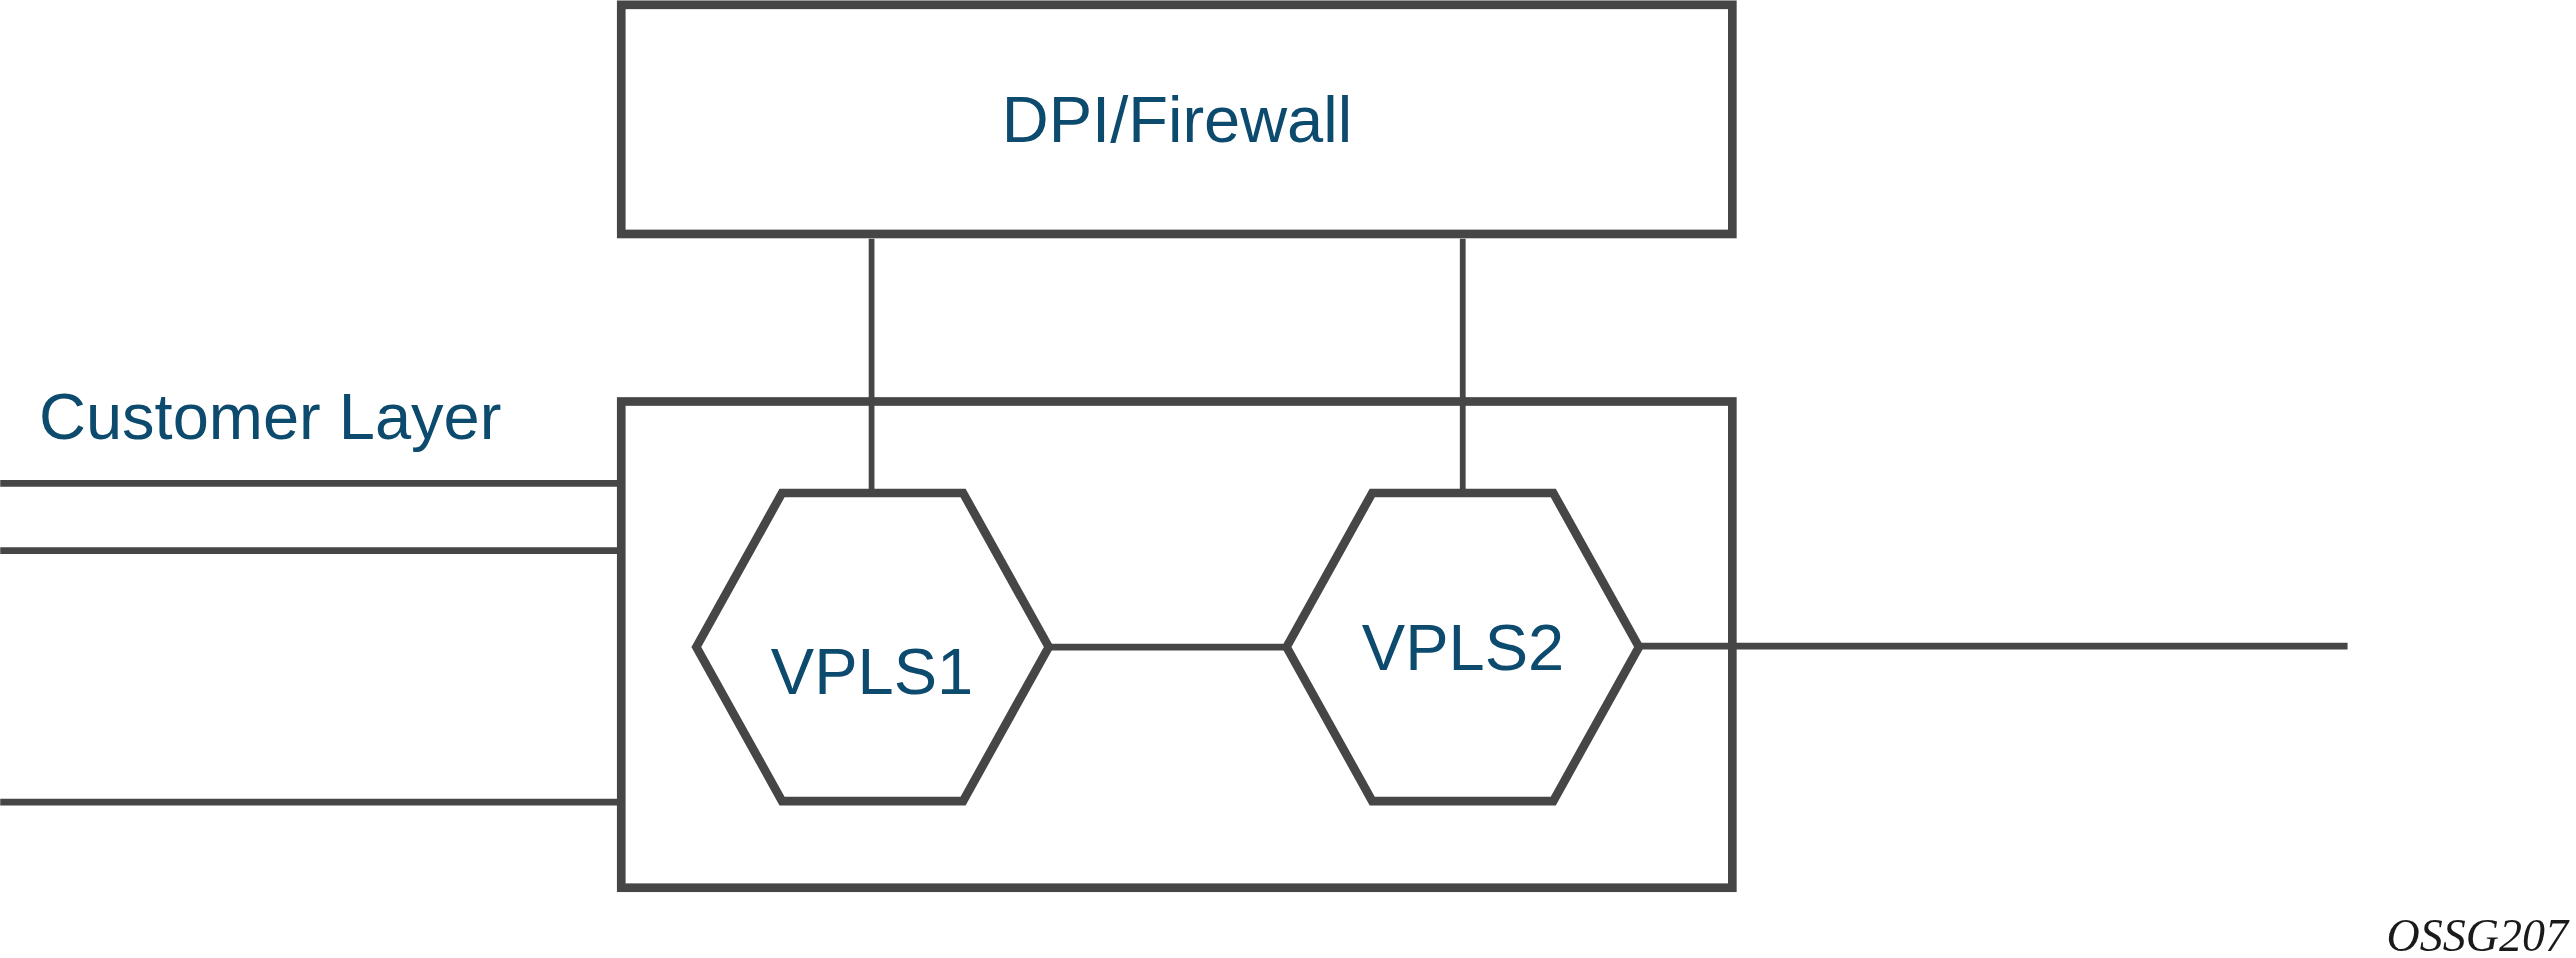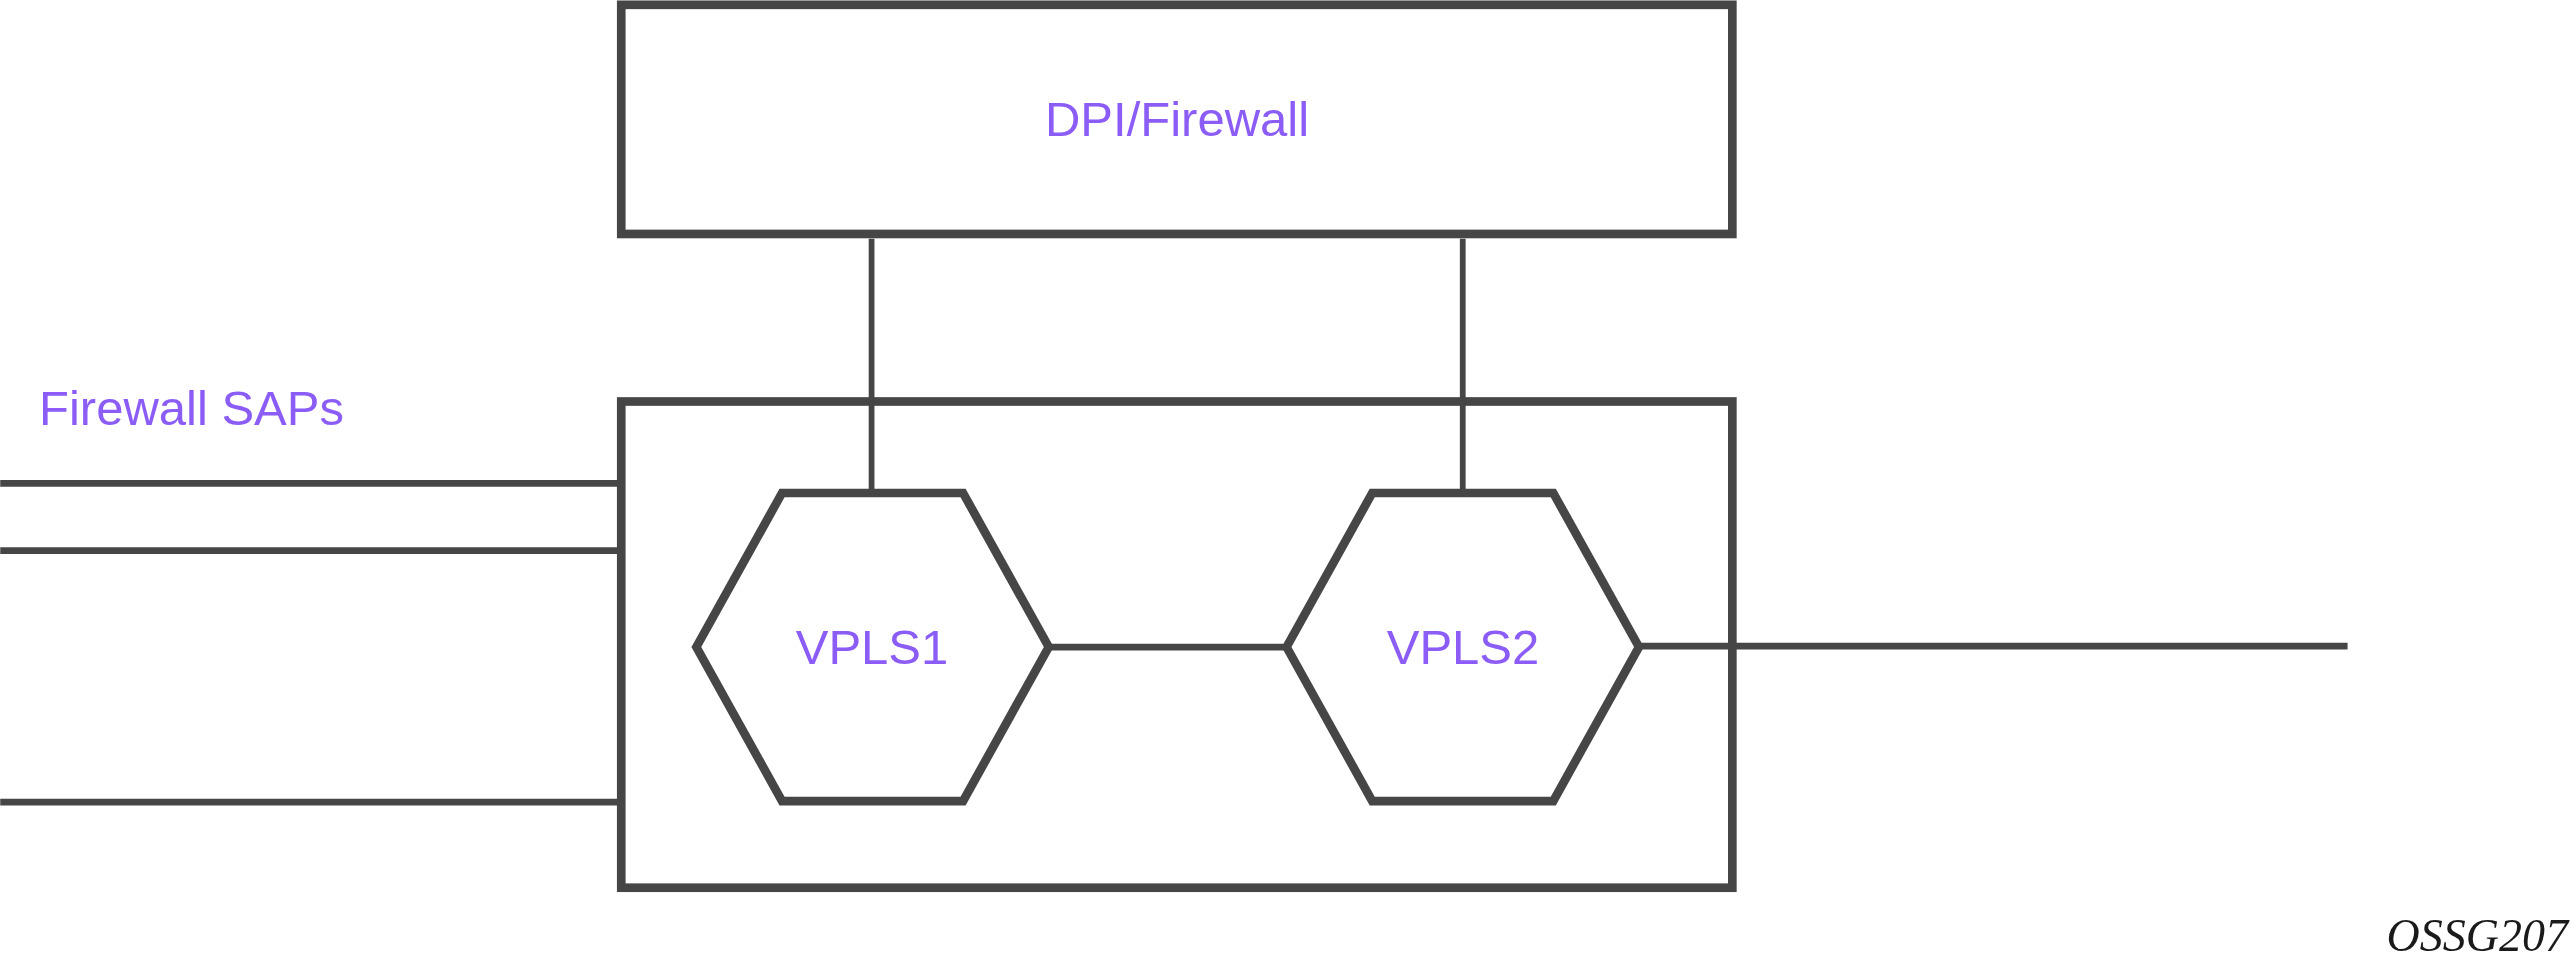--- a/index.html
+++ b/index.html
@@ -17,22 +17,22 @@
     color: #464646;
   }
   .shapes {
     position: absolute;
     left: 0;
     top: 0;
   }
   .label {
     position: absolute;
     line-height: 1;
-    font-size: 49px;
-    color: #8b5cf6;
+    font-size: 65px;
+    color: #0c4a6e;
     white-space: nowrap;
   }
   .label-center {
     display: flex;
     align-items: center;
     justify-content: center;
   }
   .figure-id {
     position: absolute;
     left: 2279px;
@@ -47,21 +47,21 @@
     white-space: nowrap;
   }
   .dpi-label-box {
     left: 621px;
     top: 4.8px;
     width: 1112px;
     height: 230px;
   }
   .vpls1-label-box {
     left: 696px;
-    top: 493px;
+    top: 517px;
     width: 352px;
     height: 308px;
   }
   .vpls2-label-box {
     left: 1287px;
     top: 493px;
     width: 352px;
     height: 308px;
   }
   .customer-saps-label {
@@ -95,21 +95,21 @@
 
     <line x1="1085" y1="672" x2="1340" y2="672" stroke-width="7" stroke="#464646"></line>
 
     <polygon points="723,672 812,512 1000,512 1089,672 1000,832 812,832" fill="#ffffff" stroke-width="9" stroke-linejoin="miter" stroke="#464646"></polygon>
 
     <polygon points="1336,672 1425,512 1613,512 1702,672 1613,832 1425,832" fill="#ffffff" stroke-width="9" stroke-linejoin="miter" stroke="#464646"></polygon>
   </svg>
 
   <div class="label label-center dpi-label-box">DPI/Firewall</div>
 
-  <div class="label customer-saps-label">Firewall SAPs</div>
+  <div class="label customer-saps-label">Customer Layer</div>
 
   <div class="label label-center vpls1-label-box">VPLS1</div>
 
   <div class="label label-center vpls2-label-box">VPLS2</div>
 
 
   <div class="figure-id">OSSG207</div>
 
 </div>
 

